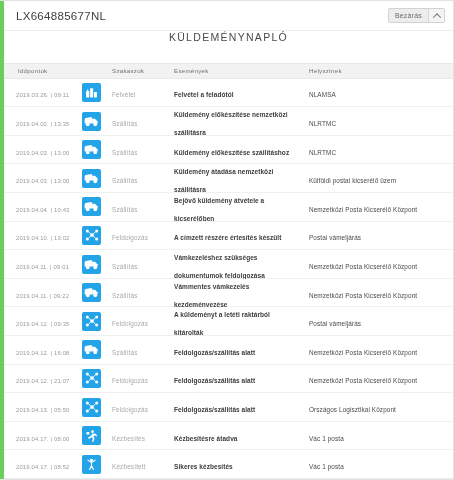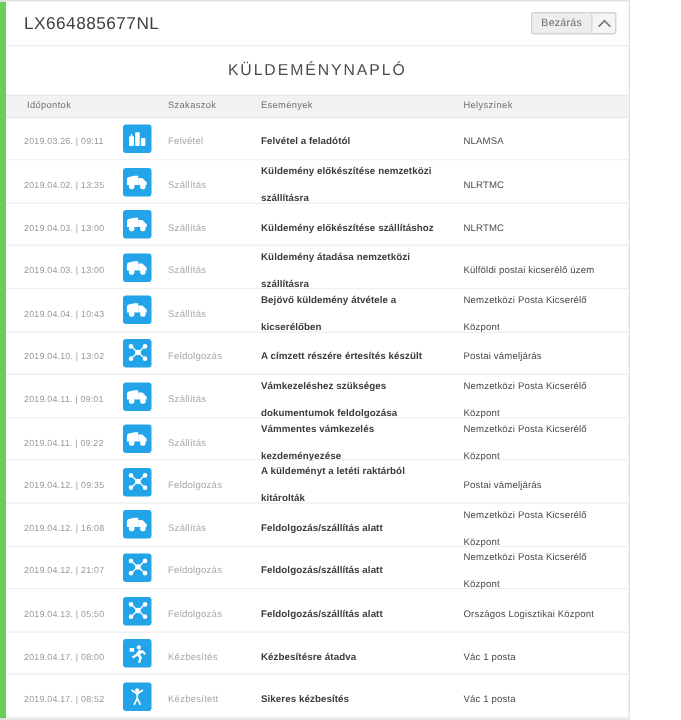--- a/index.html
+++ b/index.html
@@ -5,21 +5,21 @@
   * { box-sizing: border-box; margin: 0; padding: 0; }
   html, body {
     width: 454px;
     height: 480px;
     background: #ffffff;
     font-family: "Liberation Sans", "DejaVu Sans", sans-serif;
     overflow: hidden;
   }
   #app {
     position: relative;
-    width: 420px;
+    width: 454px;
     height: 480px;
     background: #ffffff;
     border: 1px solid #e2e2e2;
     border-left: none;
     overflow: hidden;
   }
   .accent-bar {
     position: absolute;
     left: 0; top: 0; bottom: 0;
     width: 4px;
@@ -84,21 +84,21 @@
     width: 6px; height: 6px;
     border-left: 1px solid #707070;
     border-top: 1px solid #707070;
     transform: rotate(45deg) translate(1px, 1px);
   }
 
   
   .title-wrap {
     flex: 0 0 32px;
     display: flex;
-    align-items: center;
+    align-items: flex-start;
     justify-content: center;
     background: #ffffff;
   }
   .title {
     font-size: 10.5px;
     letter-spacing: 1.3px;
     color: #4a4a4a;
     font-weight: 400;
   }
 

